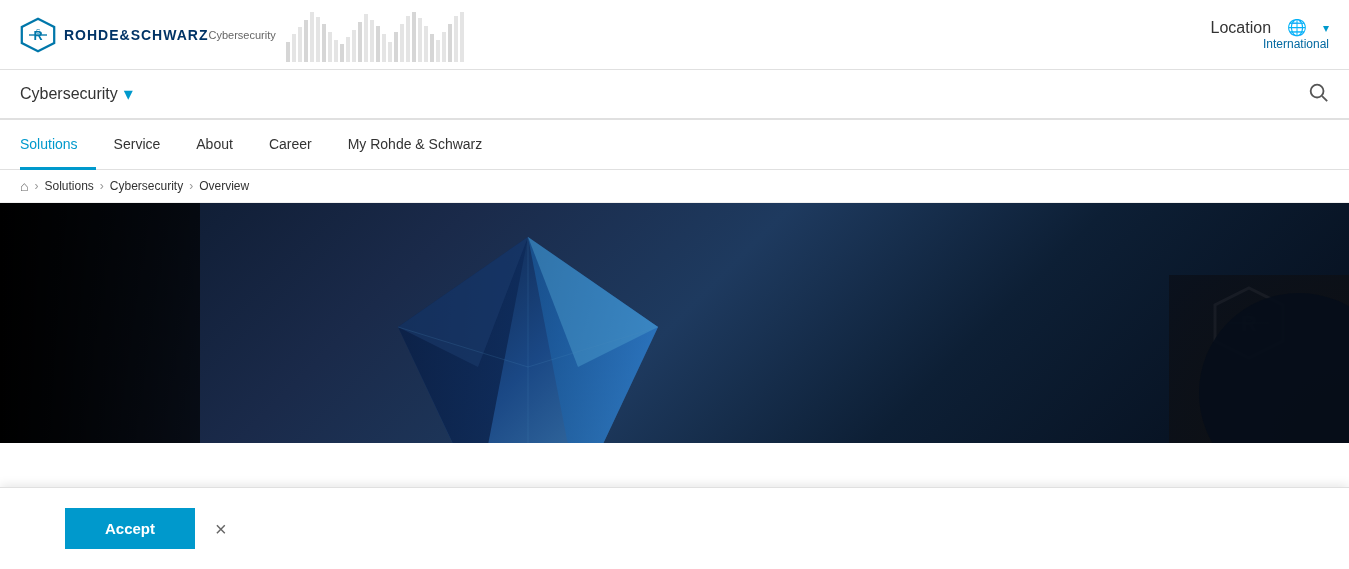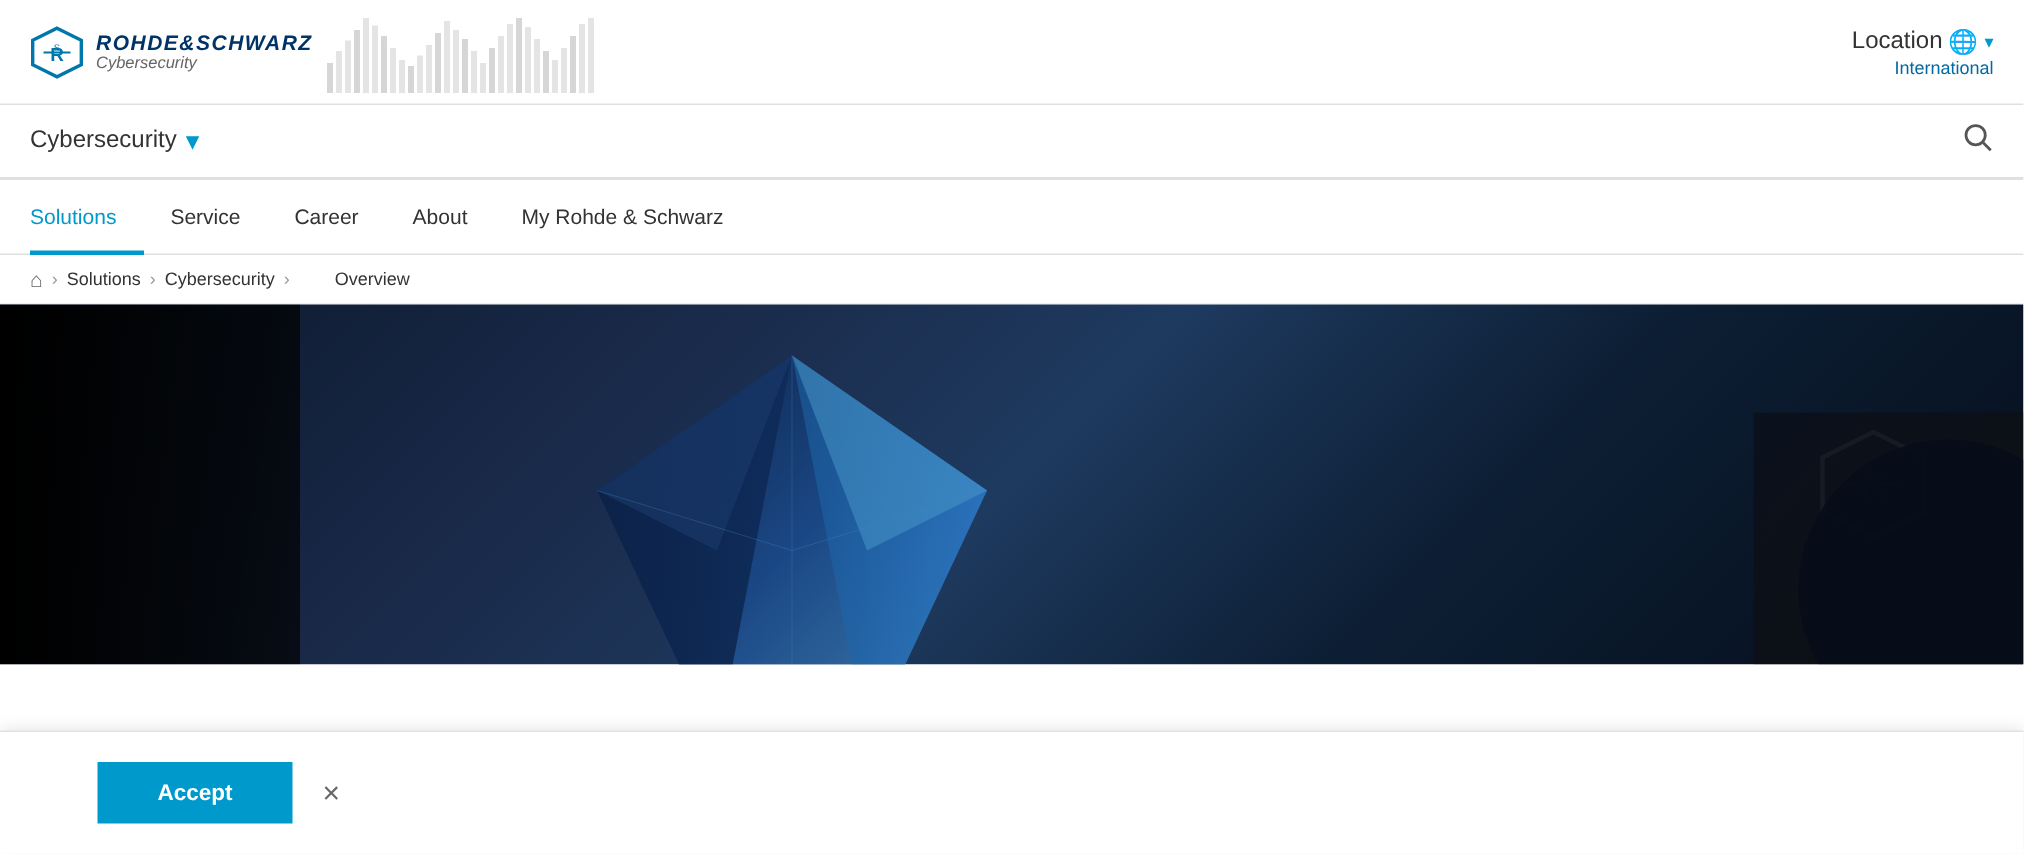--- a/index.html
+++ b/index.html
@@ -19,23 +19,22 @@
       display: flex;
       align-items: center;
     }
     .logo-area {
       display: flex;
       align-items: center;
       gap: 0;
     }
     .logo-text {
       display: flex;
-      flex-direction: column;
+      flex-direction: row;
       line-height: 1;
-      font-style: italic;
     }
     .logo-brand {
       font-size: 14px;
       font-weight: bold;
       color: #003366;
       letter-spacing: 1px;
     }
     .logo-sub {
       font-size: 11px;
       color: #666;
@@ -61,21 +60,21 @@
     .location-sub {
       font-size: 12px;
       color: #0369a1;
     }
     .location-wrapper {
       text-align: right;
     }
     .location-top {
       display: flex;
       align-items: center;
-      gap: 4px;
+      gap: 16px;
       justify-content: flex-end;
     }
 
     
     .sub-header {
       display: flex;
       align-items: center;
       justify-content: space-between;
       padding: 0 20px;
       height: 50px;
@@ -148,21 +147,20 @@
     .breadcrumb-home {
       font-size: 14px;
       color: #666;
     }
     .breadcrumb-link {
       color: #333;
       cursor: pointer;
     }
     .breadcrumb-current {
       color: #333;
-      margin-left: 24px;
     }
 
     
     .hero {
       width: 100%;
       height: 240px;
       background: linear-gradient(135deg, #0a1628 0%, #1a2a4a 30%, #1e3a5f 50%, #0d1f35 70%, #050d1a 100%);
       position: relative;
       overflow: hidden;
     }
@@ -337,22 +335,22 @@
     <svg width="22" height="22" viewBox="0 0 24 24" fill="none" stroke="#555" stroke-width="2">
       <circle cx="11" cy="11" r="7"></circle>
       <line x1="16.5" y1="16.5" x2="22" y2="22"></line>
     </svg>
   </div>
 </div>
 
 <nav class="nav-bar">
 <a class="nav-item active">Solutions</a>
     <a class="nav-item">Service</a>
+    <a class="nav-item">About</a>
     <a class="nav-item">Career</a>
-    <a class="nav-item">About</a>
     <a class="nav-item">My Rohde &amp; Schwarz</a>
   </nav>
 
 <div class="breadcrumb">
   <span class="breadcrumb-home">⌂</span>
   <span class="breadcrumb-separator">›</span>
   <span class="breadcrumb-link">Solutions</span>
   <span class="breadcrumb-separator">›</span>
   <span class="breadcrumb-link">Cybersecurity</span>
   <span class="breadcrumb-separator">›</span>

